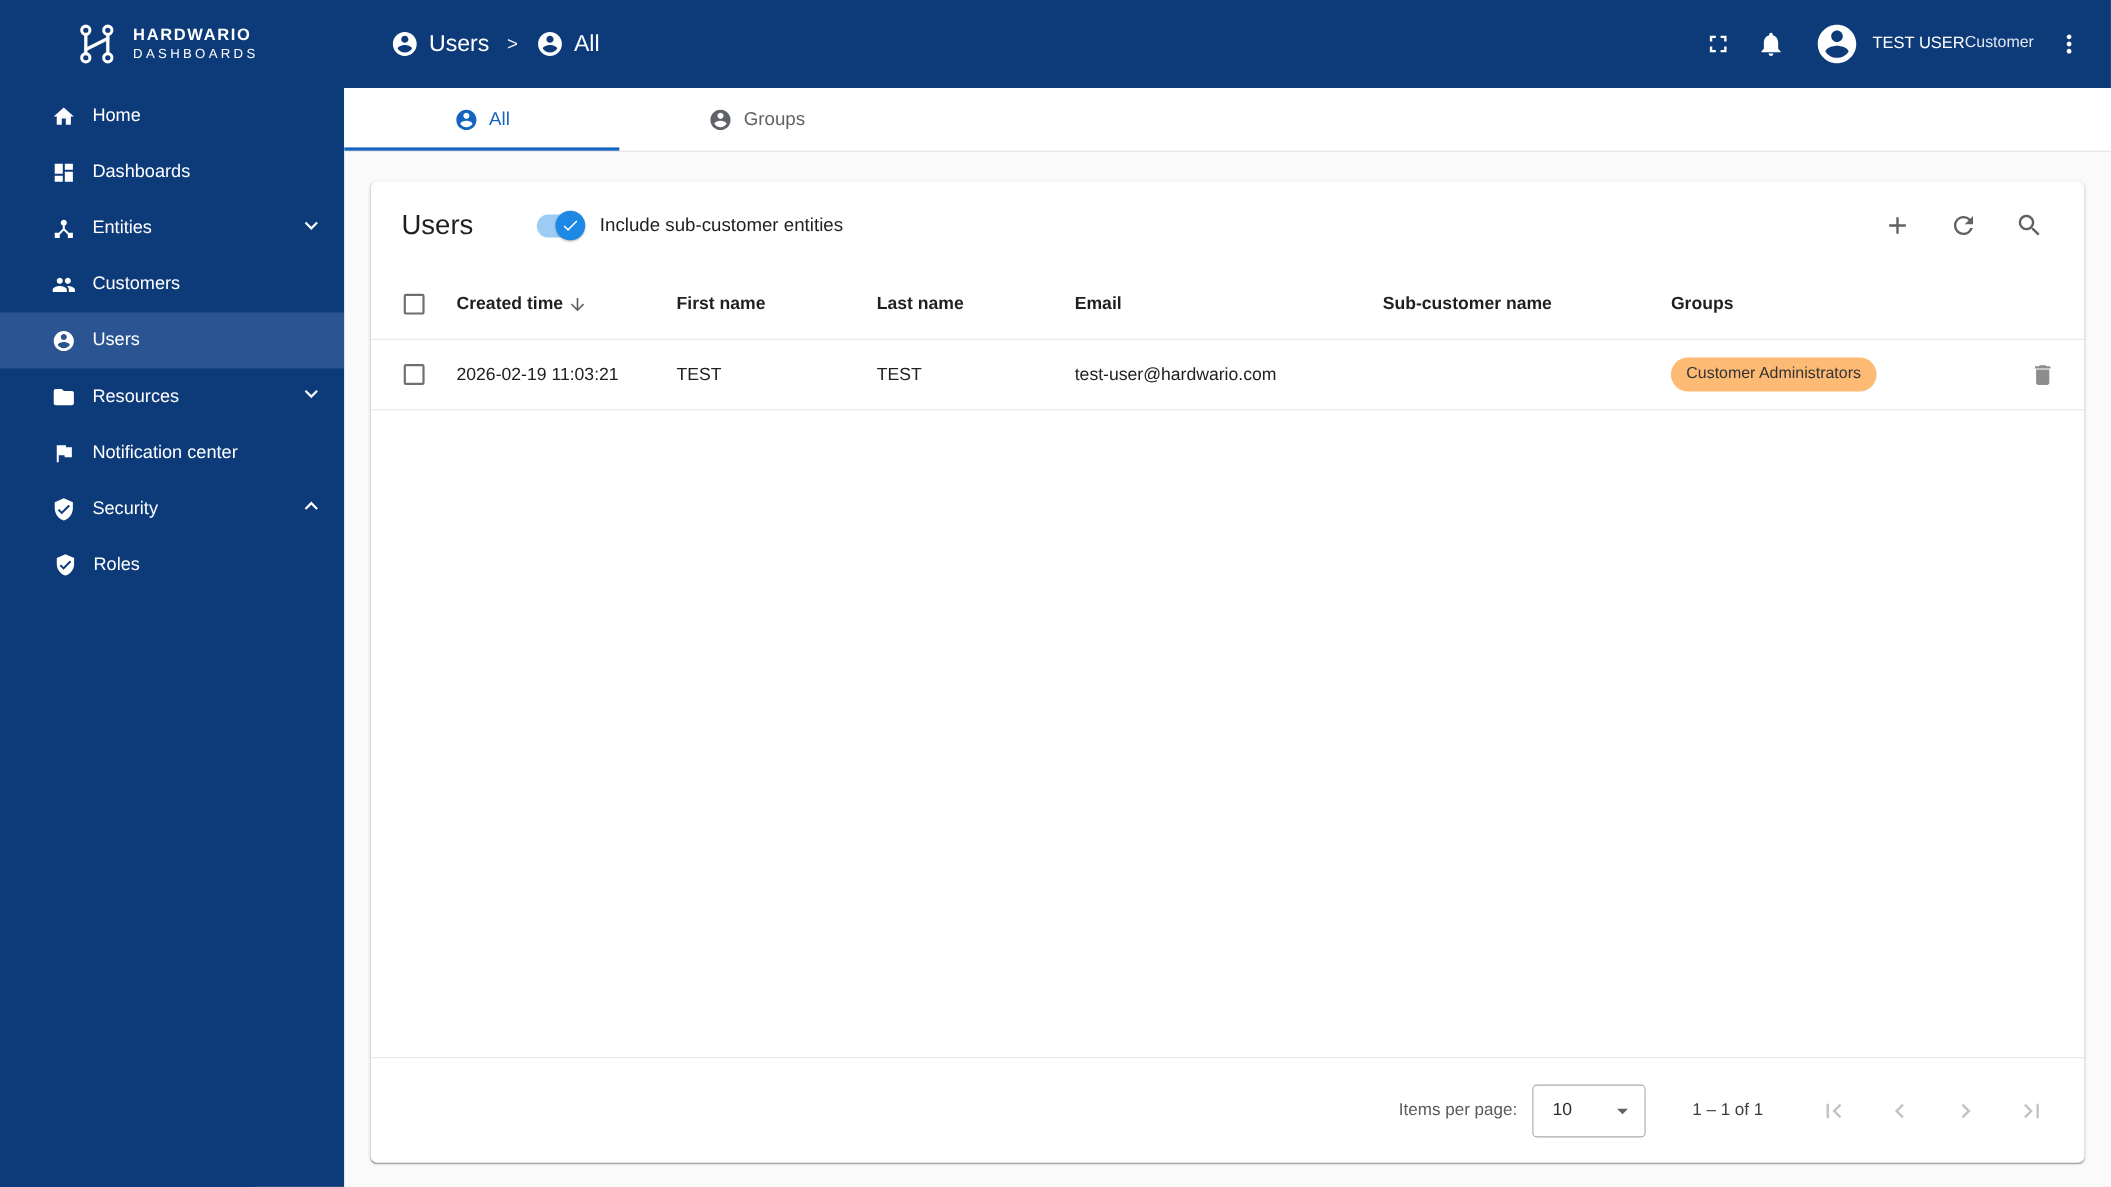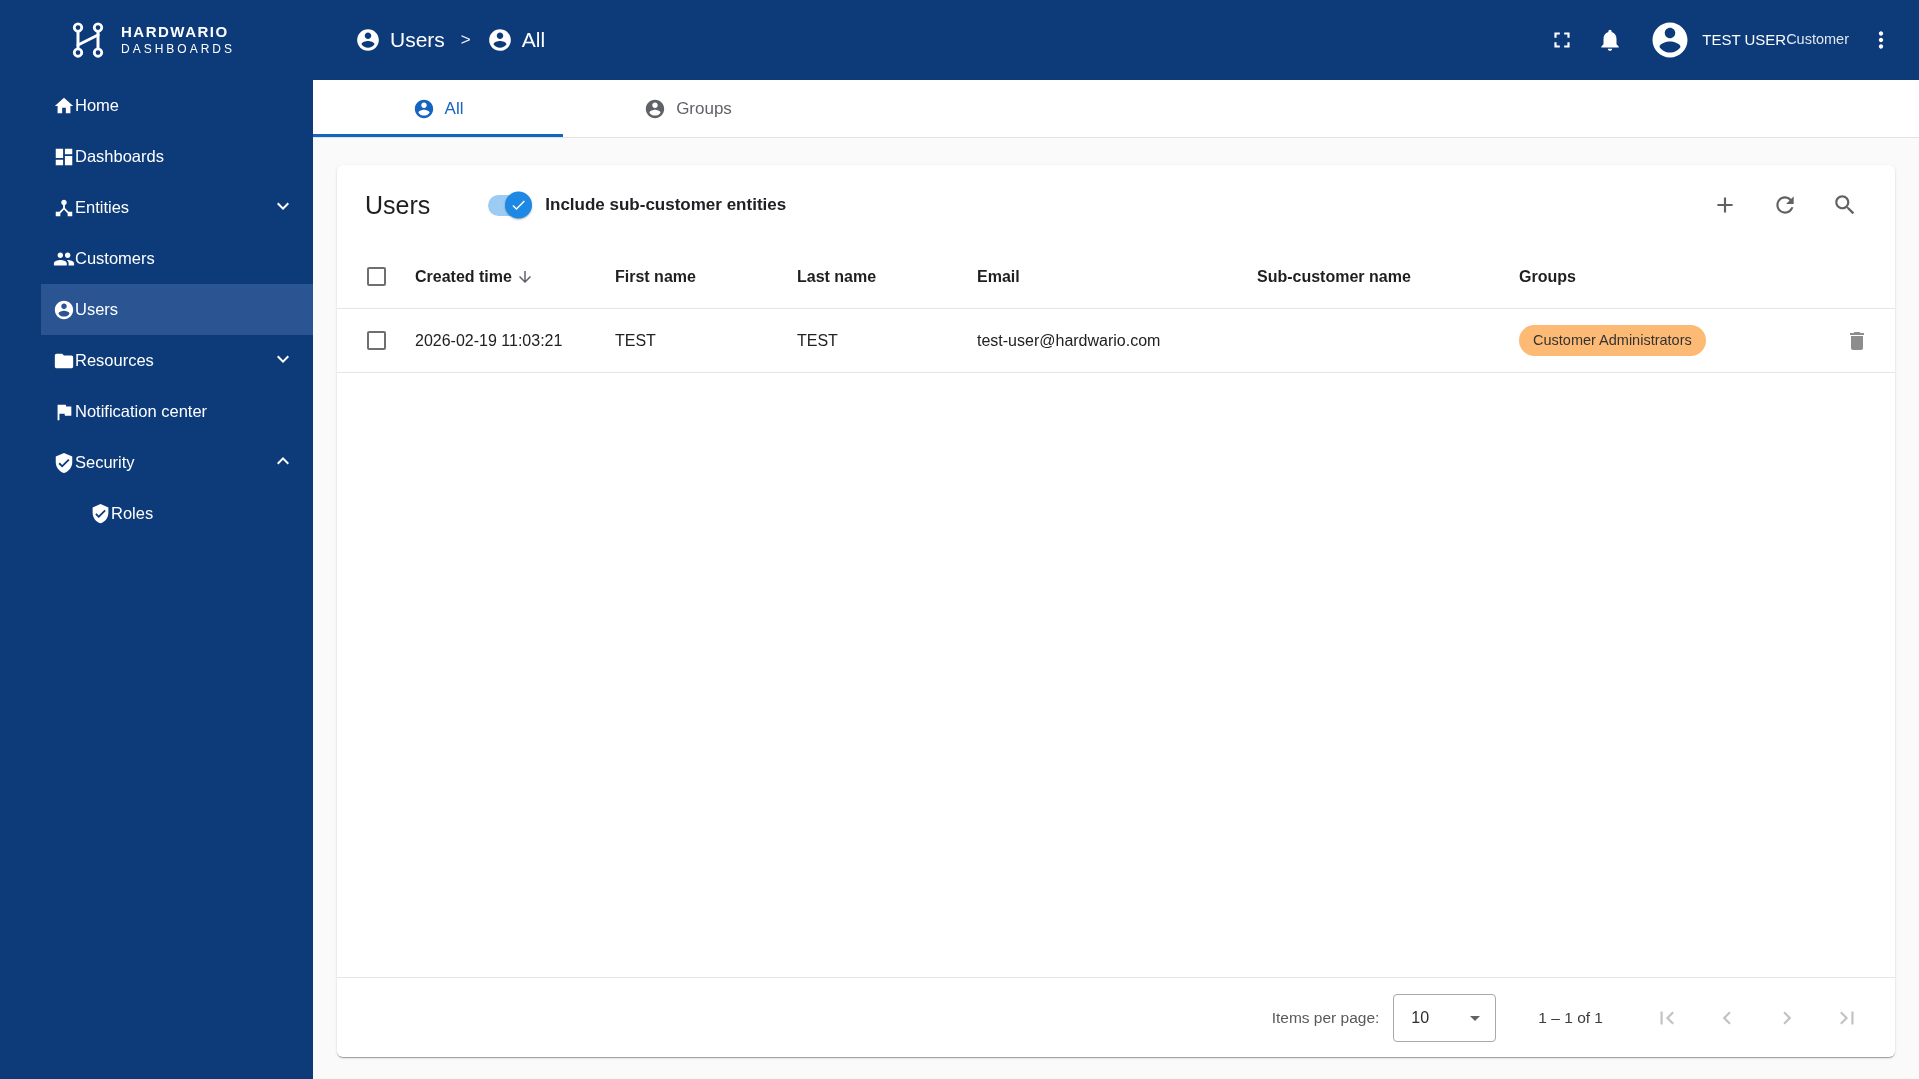--- a/index.html
+++ b/index.html
@@ -32,22 +32,22 @@
   .header .icon-btn svg { width:26px; height:26px; fill:#fff; }
   .avatar { width:44px; height:44px; margin-left:14px; display:flex; align-items:center; justify-content:center; }
   .avatar svg { width:42px; height:42px; fill:#fff; }
   .user-info { margin-left:10px; margin-right:8px; display:flex; flex-direction:row; line-height:1.3; }
   .user-name { font-size:15px; }
   .user-role { font-size:14.5px; opacity:.88; }
 
   
   .sidebar { grid-row:2; grid-column:1; background:#0d3b7a; padding-top:0; }
   .nav-item {
-    height:51px; display:flex; align-items:center; 
-    padding:0 18px 0 12px; color:#fff; font-size:16.5px; font-weight:500; cursor:pointer;margin-left:41px;
+    height:51px; display:flex; align-items:center; gap:15px;
+    padding:0 18px 0 47px; color:#fff; font-size:16.5px; font-weight:500; cursor:pointer;
   }
   .nav-item svg { width:22px; height:22px; fill:#fff; flex:none; }
   .nav-item.active { background:#2a5492; }
   .nav-item .chev { margin-left:auto; }
   .nav-item .chev svg { width:24px; height:24px; }
   .nav-item.child { padding-left:49px; }
   .nav-item.child svg { width:21px; height:21px; }
 
   
   .main { grid-row:2; grid-column:2; display:flex; flex-direction:column; min-width:0; background:#fafafa; }
@@ -60,21 +60,21 @@
   .tab.active { color:#1565c0; }
   .tab.active::after { content:""; position:absolute; left:0; right:0; bottom:0; height:3px; background:#1565c0; }
 
   .content { flex:1; min-height:0; padding:27px 24px 22px; display:flex; }
   .card {
     flex:1; background:#fff; border-radius:6px; display:flex; flex-direction:column; min-height:0;
     box-shadow:0 2px 1px -1px rgba(0,0,0,.2), 0 1px 1px 0 rgba(0,0,0,.14), 0 1px 3px 0 rgba(0,0,0,.12);
   }
   .card-header { flex:none; height:80px; display:flex; align-items:center; padding:0 28px; }
   .card-title { font-size:25px; font-weight:500; color:#1f1f1f; }
-  .toggle-group { margin-left:58px; display:flex; align-items:center; gap:15px; cursor:pointer;font-weight:bold; }
+  .toggle-group { margin-left:58px; display:flex; align-items:center; gap:15px; cursor:pointer; }
   .switch { width:42px; height:21px; border-radius:11px; background:#9cccf3; position:relative; flex:none; }
   .switch .thumb {
     position:absolute; right:-2px; top:50%; transform:translateY(-50%);
     width:27px; height:27px; border-radius:50%; background:#1e88e5;
     display:flex; align-items:center; justify-content:center;
     box-shadow:0 1px 2px rgba(0,0,0,.3);
   }
   .switch .thumb svg { width:17px; height:17px; fill:#fff; }
   .toggle-label { font-size:17px; color:#202124; }
   .card-actions { margin-left:auto; display:flex; gap:16px; }
@@ -96,21 +96,21 @@
     display:inline-block; background:#fdba74; color:#333; border-radius:16px;
     padding:7px 14px; font-size:14.5px; line-height:1.2;
   }
   .cell-actions { display:flex; justify-content:center; }
   .trash-btn { border:none; background:transparent; cursor:pointer; width:40px; height:40px; display:flex; align-items:center; justify-content:center; }
   .trash-btn svg { width:24px; height:24px; fill:#8d8d8d; }
 
   .table-spacer { flex:1; }
 
   .card-footer {
-    flex:none; height:80px; border-top:1px solid #e6e6e6;
+    flex:none; height:96px; border-top:1px solid #e6e6e6;
     display:flex; align-items:center; justify-content:flex-end; padding-right:24px;
   }
   .ipp-label { font-size:15.5px; color:#5a5a5a; }
   .page-select {
     margin-left:14px; width:103px; height:48px; border:1px solid #a9a9a9; border-radius:4px;
     display:flex; align-items:center; justify-content:space-between;
     padding:0 8px 0 17px; font-size:16px; color:#2d2d2d; cursor:pointer; background:#fff;
   }
   .page-select svg { width:24px; height:24px; fill:#5f6368; }
   .range-label { margin:0 40px 0 42px; font-size:15.5px; color:#3c3c3c; }

